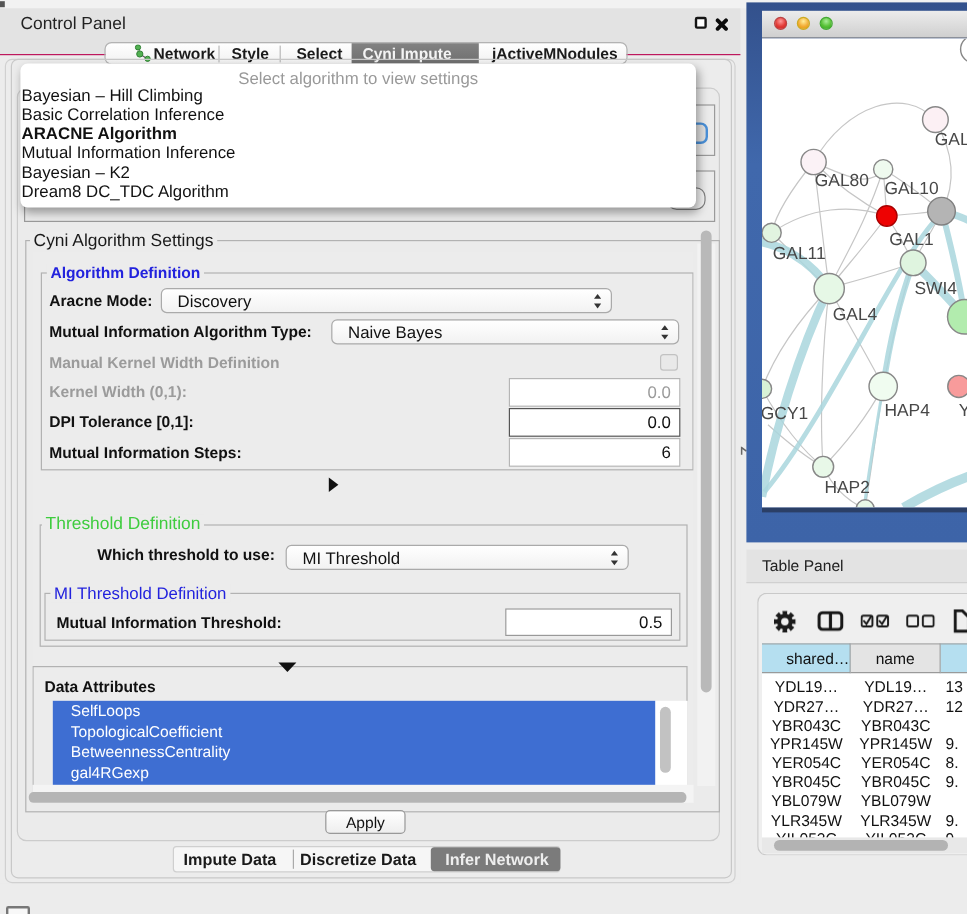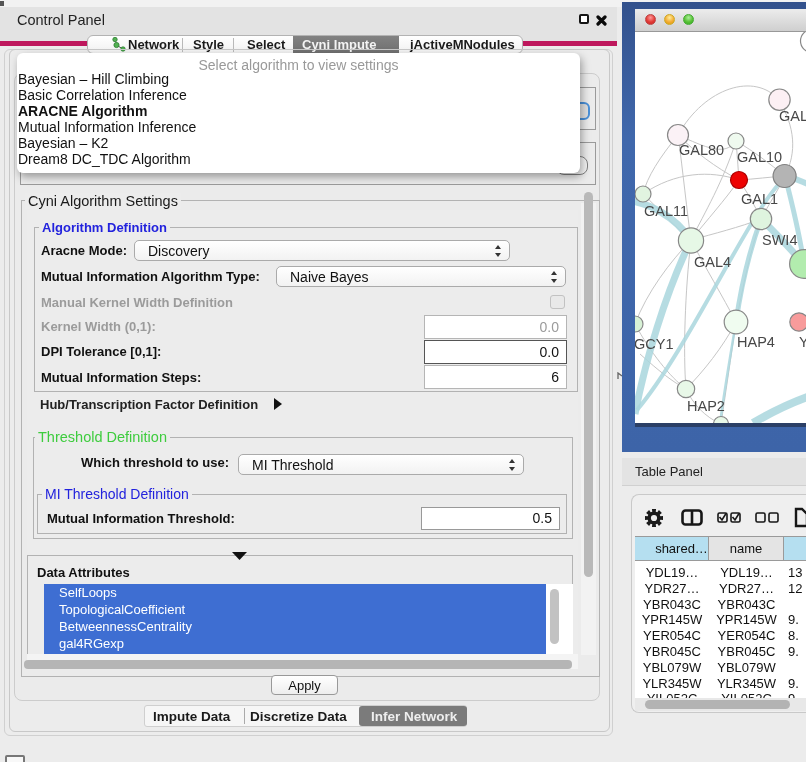--- a/index.html
+++ b/index.html
@@ -12,21 +12,21 @@
 .updn::after { content:""; position:absolute; left:1px; bottom:1px; border-left:3.5px solid transparent; border-right:3.5px solid transparent; border-top:4.5px solid #333; }
 </style>
 </head>
 <body>
 
 <div class="abs" style="left:0;top:0;width:806px;height:7px;background:#f2f2f2;"></div>
 <div class="abs" style="left:0;top:1px;width:4px;height:5px;background:#555;"></div>
 
 <div class="abs" style="left:0;top:7px;width:617px;height:729px;background:#ececec;">
 
-  <div class="abs" style="left:0;top:0;width:617px;height:39px;background:#e3e3e3;border-bottom:5px solid #be185d;text-decoration:underline;">
+  <div class="abs" style="left:0;top:0;width:617px;height:39px;background:#e3e3e3;border-bottom:1px solid #be185d;text-decoration:underline;">
     <div class="abs" style="left:17px;top:5px;font-size:14.5px;color:#222;">Control Panel</div>
 
     <div class="abs" style="left:579px;top:7px;width:10px;height:10px;border:2px solid #151515;border-radius:2px;background:#fff;"></div>
 
     <svg class="abs" style="left:596px;top:8px;" width="11" height="11" viewBox="0 0 11 11">
         <path d="M2 2 L9 9 M9 2 L2 9" stroke="#0a0a0a" stroke-width="3.2" stroke-linecap="round"></path>
       </svg>
   </div>
 
   <div class="abs" style="left:4px;top:42px;width:609px;height:687px;border:1px solid #d0d0d0;border-radius:6px;"></div>
@@ -76,21 +76,20 @@
 
     <div class="abs" style="left:14px;top:109px;font-size:13px;font-weight:bold;color:#9b9b9b;">Kernel Width (0,1):</div>
     <div class="abs" style="left:397px;top:105px;width:143px;height:24px;border:1px solid #b5b5b5;background:#fff;font-size:14px;color:#9b9b9b;text-align:right;line-height:23px;padding-right:7px;">0.0</div>
 
     <div class="abs" style="left:14px;top:134px;font-size:13px;font-weight:bold;color:#111;">DPI Tolerance [0,1]:</div>
     <div class="abs" style="left:397px;top:130px;width:143px;height:24px;border:1px solid #555;background:#fff;font-size:14px;color:#111;text-align:right;line-height:22px;padding-right:7px;">0.0</div>
 
     <div class="abs" style="left:14px;top:160px;font-size:13px;font-weight:bold;color:#111;">Mutual Information Steps:</div>
     <div class="abs" style="left:397px;top:155px;width:143px;height:24px;border:1px solid #b5b5b5;background:#fff;font-size:14px;color:#111;text-align:right;line-height:23px;padding-right:7px;">6</div>
 
-    <div class="abs" style="left:13px;top:187px;font-size:13px;font-weight:bold;color:#222;">Hub/Transcription Factor Definition</div>
     <svg class="abs" style="left:245px;top:187px;" width="12" height="14" viewBox="0 0 12 14">
         <path d="M2 1 L10 7 L2 13 Z" fill="#111"></path>
       </svg>
 
     <div class="abs" style="left:6px;top:227px;width:540px;height:102px;border:1px solid #b2b2b2;"></div>
     <div class="abs" style="left:8px;top:219px;background:#ececec;padding:0 3px;font-size:14.5px;color:#3ecc3e;">Threshold Definition</div>
     <div class="abs" style="left:54px;top:245px;font-size:13px;font-weight:bold;color:#111;">Which threshold to use:</div>
     <div class="combo" style="left:211px;top:244px;width:286px;height:21px;"><span style="margin-left:13px;">MI Threshold</span><span class="updn"></span></div>
 
     <div class="abs" style="left:10px;top:284px;width:530px;height:40px;border:1px solid #b2b2b2;"></div>

